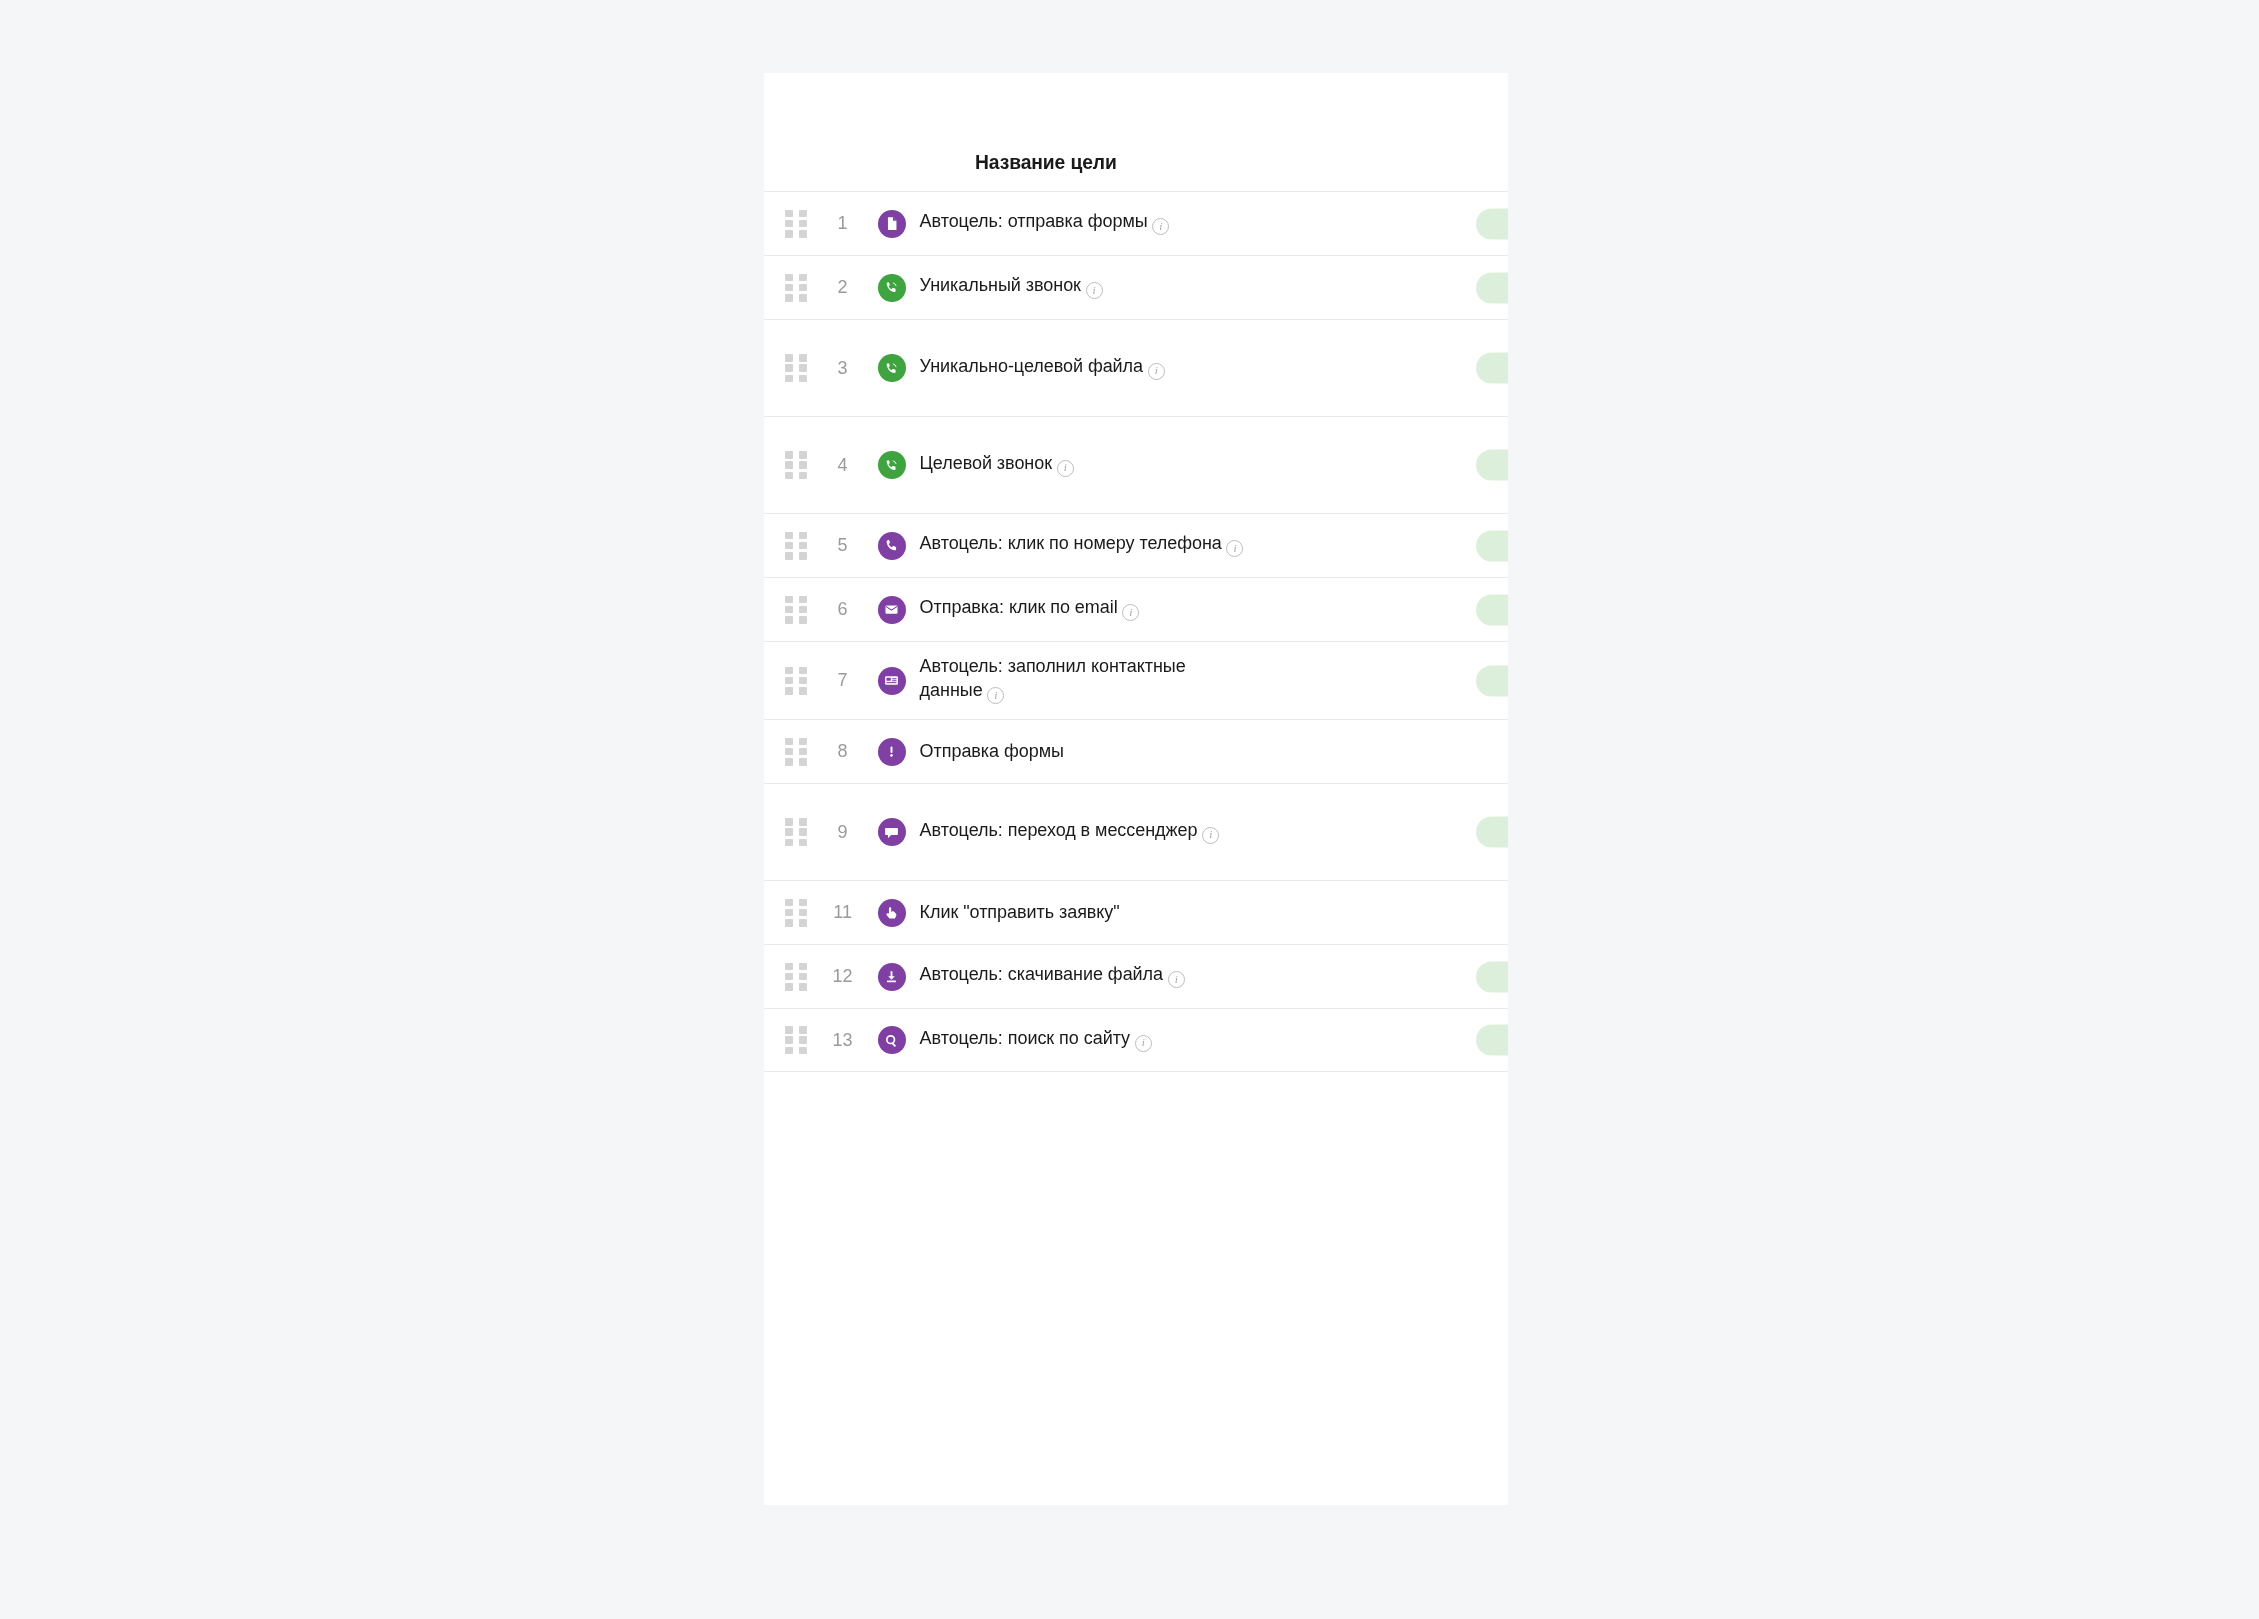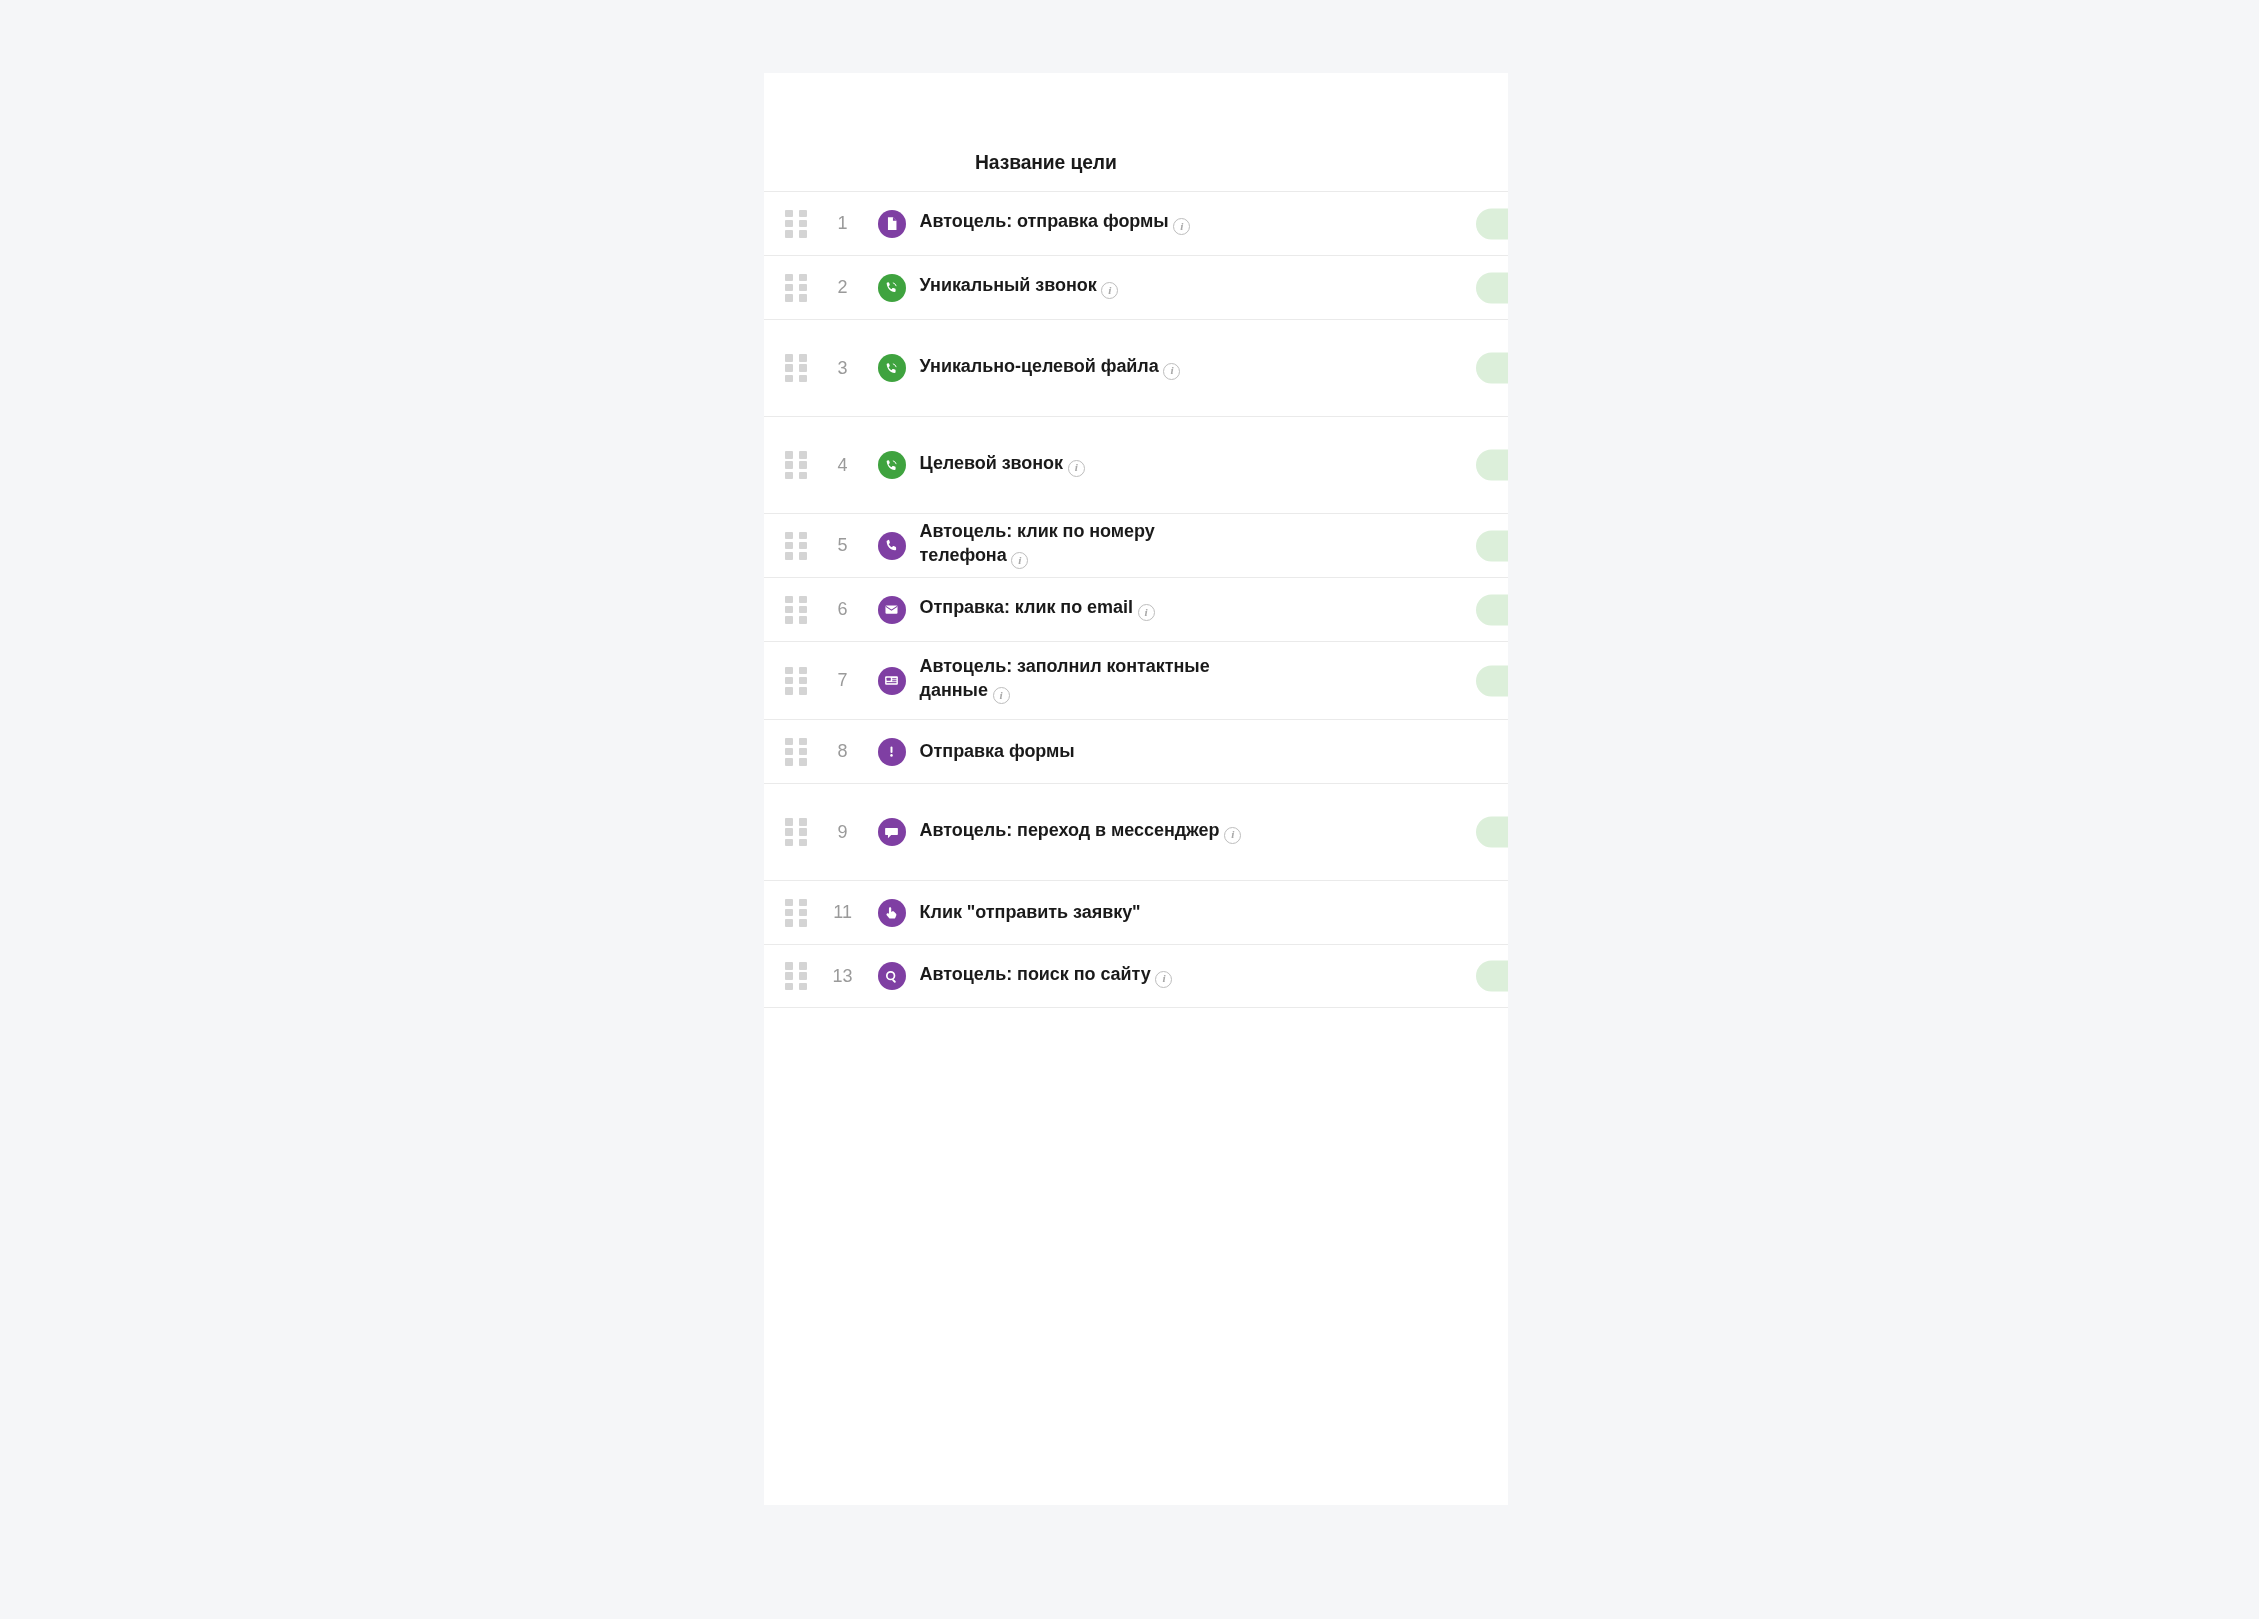--- a/index.html
+++ b/index.html
@@ -104,21 +104,20 @@
   .goal-icon svg { display: block; }
   .ic-purple { background: #7f3fa3; }
   .ic-green  { background: #3fa33f; }
 
   .goal-label {
     font-size: 18px;
     color: #1a1a1a;
     line-height: 1.33;
     max-width: 325px;
     letter-spacing: -0.05px;
-    font-weight: bold;
   }
   .goal-label .info-icon {
     display: inline-block;
     vertical-align: -2.8px;
     margin-left: 4.7px;
   }
 
   
   .info-circle {
     width: 17px;
@@ -350,20 +349,40 @@
         </div>
         <div class="row h-sm">
           <div class="drag-handle">
             <i></i>
             <i></i>
             <i></i>
             <i></i>
             <i></i>
             <i></i>
           </div>
+          <div class="row-index">12</div>
+          <div class="goal-icon ic-purple">
+            <svg xmlns="http://www.w3.org/2000/svg" width="17" height="17" viewBox="0 0 24 24" fill="#ffffff">
+              <rect x="10.7" y="4.5" width="2.6" height="8"></rect>
+              <path d="M12 16.5l-4.6-5h9.2z"></path>
+              <rect x="5.5" y="17.8" width="13" height="2.2" rx="1"></rect>
+            </svg>
+          </div>
+          <div class="goal-label"><span>Автоцель: скачивание файла</span><span class="info-icon"><span class="info-circle">i</span></span></div>
+          <div class="status-pill"></div>
+        </div>
+        <div class="row h-sm">
+          <div class="drag-handle">
+            <i></i>
+            <i></i>
+            <i></i>
+            <i></i>
+            <i></i>
+            <i></i>
+          </div>
           <div class="row-index">13</div>
           <div class="goal-icon ic-purple">
             <svg xmlns="http://www.w3.org/2000/svg" width="17" height="17" viewBox="0 0 24 24" fill="#ffffff">
               <circle cx="10.8" cy="10.8" r="5.4" fill="none" stroke="#fff" stroke-width="2.4"></circle>
               <rect x="14.3" y="15.2" width="6" height="2.6" rx="1.3" transform="rotate(45 14.3 15.2)"></rect>
             </svg>
           </div>
           <div class="goal-label"><span>Автоцель: поиск по сайту</span><span class="info-icon"><span class="info-circle">i</span></span></div>
           <div class="status-pill"></div>
         </div>

